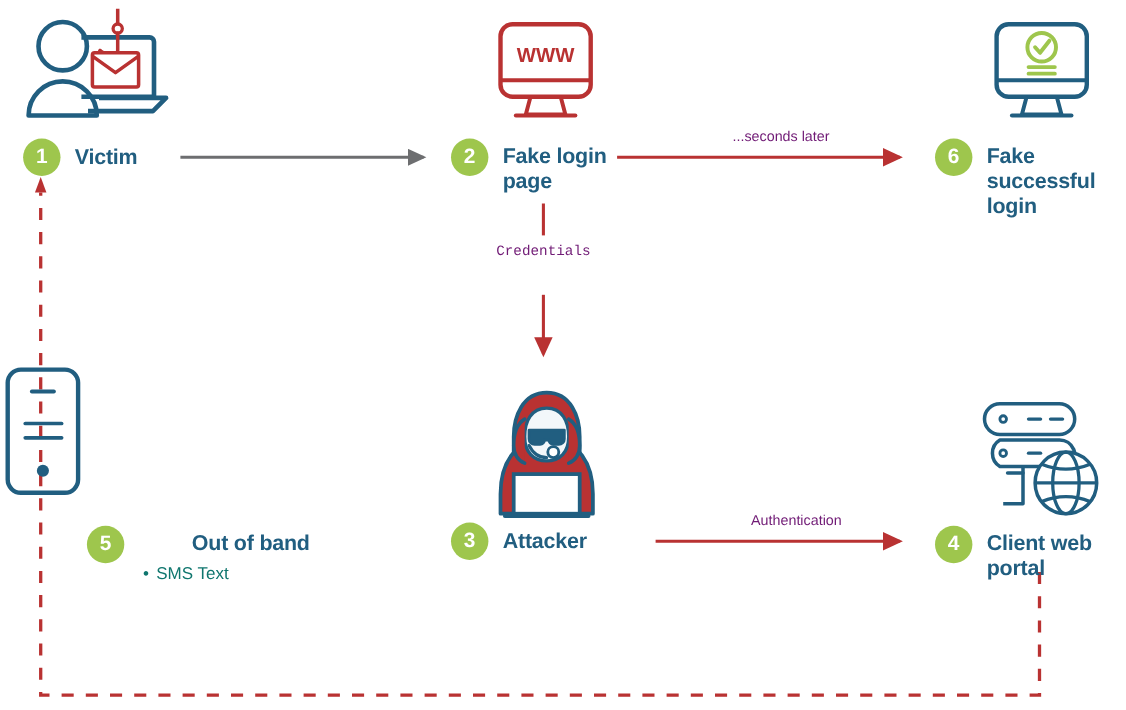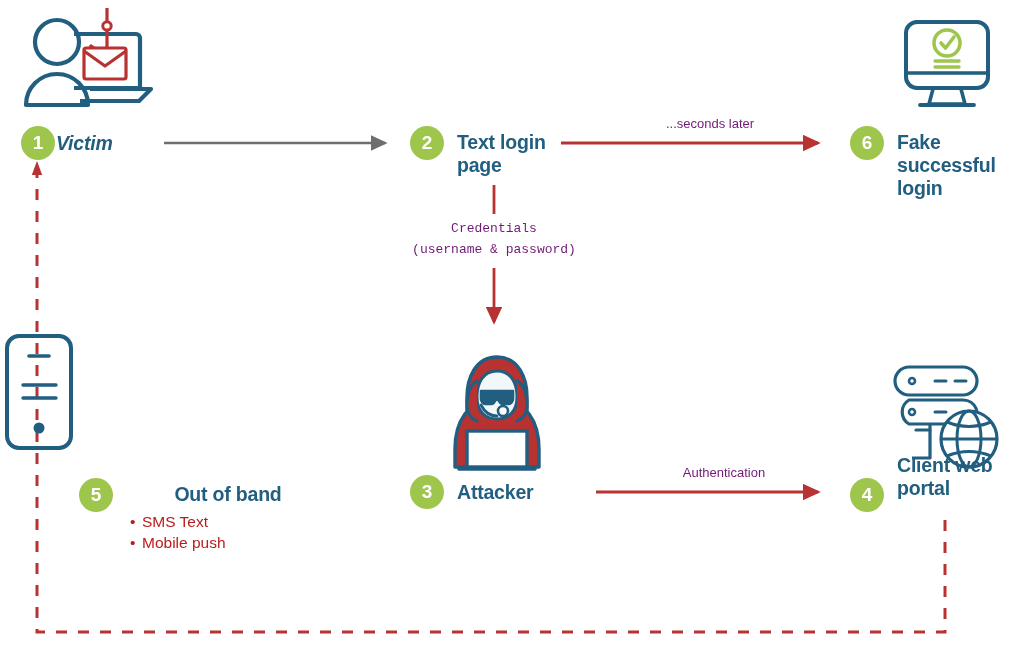--- a/index.html
+++ b/index.html
@@ -55,21 +55,21 @@
   .edge-label {
     position: absolute;
     color: #701a75;
     font-size: 13px;
     line-height: 21px;
     font-family: "Liberation Sans", sans-serif;
     text-align: center;
   }
   .bullet-list {
     position: absolute;
-    color: #b91c1c;
+    color: #0f766e;
     font-size: 15.5px;
     line-height: 21px;
     font-family: "Liberation Sans", sans-serif;
     list-style: none;
     margin: 0;
     padding: 0;
   }
   .bullet-list li {
     position: relative;
     padding-left: 12px;
@@ -136,28 +136,36 @@
       <circle cx="89" cy="22" r="4.2" fill="none" stroke="#B93232" stroke-width="3"></circle>
 
       <path d="M89,26 L89,42 a8,8 0 0 1 -16,0" fill="none" stroke="#B93232" stroke-width="3.2" stroke-linecap="round"></path>
       <path d="M73,42 L69,48 M73,42 L78,45" fill="none" stroke="#B93232" stroke-width="3" stroke-linecap="round"></path>
 
       <rect x="66" y="44" width="42" height="31" rx="2" fill="#ffffff" stroke="#B93232" stroke-width="3.2"></rect>
       <path d="M66,47 L87,62 L108,47" fill="none" stroke="#B93232" stroke-width="3.2" stroke-linejoin="round"></path>
     </svg>
   </div>
   <div class="badge" style="left:21px; top:126px;">1</div>
-  <div class="node-label" style="left:56px; top:132px; width:95px;font-style:italic;">Victim</div>
-
+  <div class="node-label" style="left:68px; top:132px; width:95px;">Victim</div>
+
+  <div class="icon-box" style="left:446px; top:16px; width:100px; height:100px;">
+    <svg viewBox="0 0 100 100" width="100" height="100">
+      <rect x="9" y="6" width="82" height="66" rx="11" fill="none" stroke="#B93232" stroke-width="4"></rect>
+      <line x1="10" y1="57" x2="90" y2="57" stroke="#B93232" stroke-width="3.6"></line>
+      <path d="M36,73 L32,88 L68,88 L64,73" fill="none" stroke="#B93232" stroke-width="3.6" stroke-linejoin="round"></path>
+      <line x1="23" y1="89" x2="77" y2="89" stroke="#B93232" stroke-width="3.8" stroke-linecap="round"></line>
+      <text x="50" y="40" text-anchor="middle" fill="#B93232" font-family="Liberation Sans, sans-serif" font-size="18.5" font-weight="bold">WWW</text>
+    </svg>
+  </div>
   <div class="badge" style="left:410px; top:126px;">2</div>
-  <div class="node-label" style="left:457px; top:131px; width:115px;">Text login page</div>
+  <div class="node-label" style="left:457px; top:131px; width:115px;">Fake login page</div>
 
   <div class="edge-label" style="left:344px; top:218px; width:300px;font-family:Liberation Mono, monospace;">
     <div>Credentials</div>
-    <div>(username &amp; password)</div>
   </div>
 
   <div class="icon-box" style="left:897px; top:16px; width:100px; height:100px;">
     <svg viewBox="0 0 100 100" width="100" height="100">
       <rect x="9" y="6" width="82" height="66" rx="11" fill="none" stroke="#215E80" stroke-width="4"></rect>
       <line x1="10" y1="57" x2="90" y2="57" stroke="#215E80" stroke-width="3.6"></line>
       <path d="M36,73 L32,88 L68,88 L64,73" fill="none" stroke="#215E80" stroke-width="3.6" stroke-linejoin="round"></path>
       <line x1="23" y1="89" x2="77" y2="89" stroke="#215E80" stroke-width="3.8" stroke-linecap="round"></line>
       <circle cx="50" cy="27" r="13" fill="none" stroke="#9EC64D" stroke-width="3.6"></circle>
       <path d="M44,27 L48.5,32 L57,21" fill="none" stroke="#9EC64D" stroke-width="3.6" stroke-linecap="round" stroke-linejoin="round"></path>
@@ -176,21 +184,20 @@
       <line x1="25" y1="23" x2="45" y2="23" stroke="#215E80" stroke-width="3.6" stroke-linecap="round"></line>
       <line x1="19" y1="52" x2="52" y2="52" stroke="#215E80" stroke-width="3.4" stroke-linecap="round"></line>
       <line x1="19" y1="65" x2="52" y2="65" stroke="#215E80" stroke-width="3.4" stroke-linecap="round"></line>
       <circle cx="35" cy="95" r="5.5" fill="#215E80"></circle>
     </svg>
   </div>
   <div class="badge" style="left:79px; top:478px;">5</div>
   <div class="node-label" style="left:128px; top:483px; width:200px;text-align:center;">Out of band</div>
   <ul class="bullet-list" style="left:130px; top:511px; width:200px;">
     <li>SMS Text</li>
-    <li>Mobile push</li>
   </ul>
 
   <div class="icon-box" style="left:441px; top:353px; width:112px; height:120px;">
     <svg viewBox="0 0 112 120" width="112" height="120">
 
       <path d="M56,4 C34,4 26,26 26,44 L26,60 C26,44 34,34 56,34 C78,34 86,44 86,60 L86,44 C86,26 78,4 56,4 Z" fill="#B93232" stroke="#215E80" stroke-width="3.4" stroke-linejoin="round"></path>
 
       <path d="M56,46 C26,46 14,70 14,96 L14,114 L98,114 L98,96 C98,70 86,46 56,46 Z" fill="#B93232" stroke="#215E80" stroke-width="3.4" stroke-linejoin="round"></path>
 
       <path d="M56,18 C42,18 36,30 36,44 C36,58 44,66 56,66 C68,66 76,58 76,44 C76,30 70,18 56,18 Z" fill="#F2F7FA" stroke="#215E80" stroke-width="3"></path>
@@ -228,15 +235,15 @@
       <line x1="40" y1="74" x2="26" y2="74" stroke="#215E80" stroke-width="3.2" stroke-linecap="round"></line>
 
       <circle cx="79" cy="83" r="28" fill="#ffffff" stroke="#215E80" stroke-width="3.2"></circle>
       <ellipse cx="79" cy="83" rx="12" ry="28" fill="none" stroke="#215E80" stroke-width="3"></ellipse>
       <line x1="51" y1="83" x2="107" y2="83" stroke="#215E80" stroke-width="3"></line>
       <path d="M57,66 Q79,75 101,66" fill="none" stroke="#215E80" stroke-width="3"></path>
       <path d="M57,100 Q79,91 101,100" fill="none" stroke="#215E80" stroke-width="3"></path>
     </svg>
   </div>
   <div class="badge" style="left:850px; top:478px;">4</div>
-  <div class="node-label" style="left:897px; top:454px; width:125px;">Client web portal</div>
+  <div class="node-label" style="left:897px; top:483px; width:125px;">Client web portal</div>
 
 </div>
 
 </body></html>

